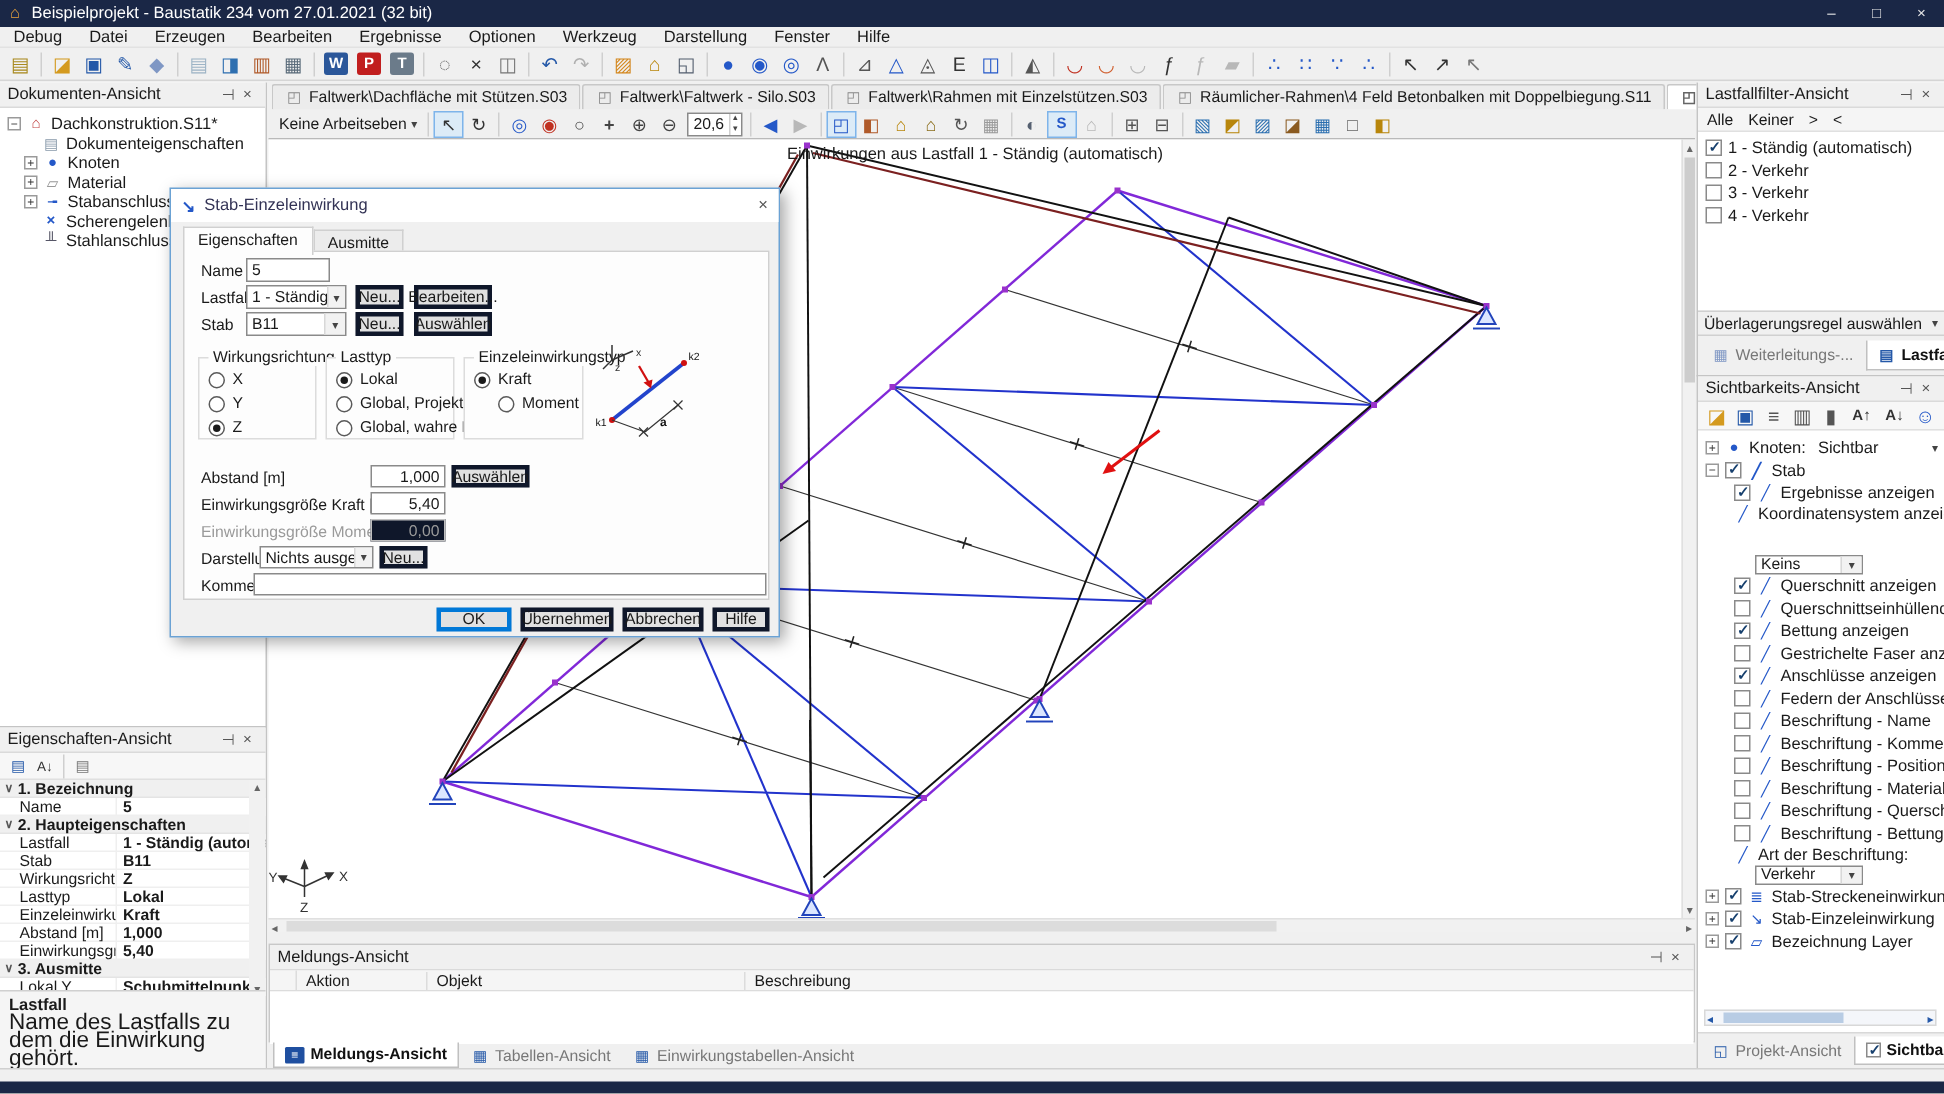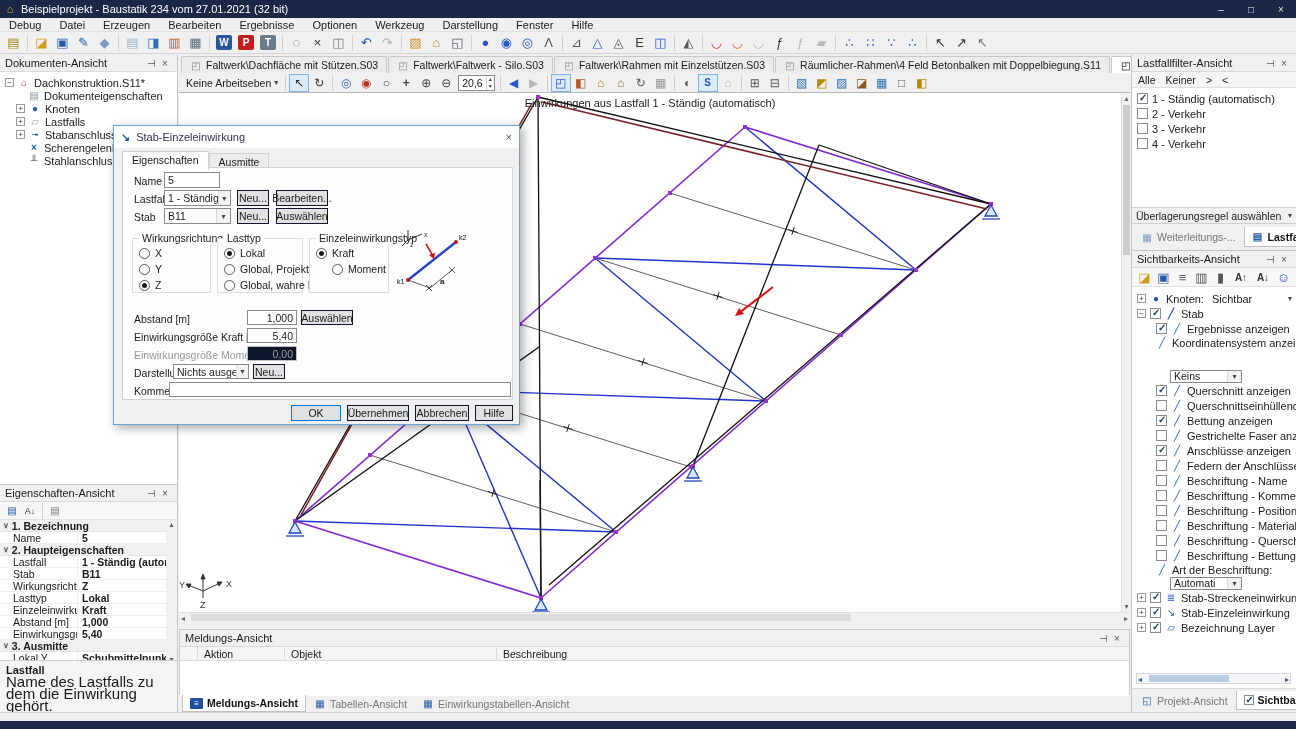--- a/index.html
+++ b/index.html
@@ -43,21 +43,21 @@
   
   #ctb{display:flex;align-items:center;padding:0 3px;background:#f0f0f0;border-bottom:1px solid #b9b9b9;}
   .ct{width:20px;height:18px;display:flex;align-items:center;justify-content:center;font-size:12px;flex:none;}
   .ct.actt{border:1px solid #7eb4ea;background:#dcebf7;}
   
   .inp{border:1px solid #8a8a8a;background:#fff;font-size:10.5px;display:flex;align-items:center;padding:0 3px;}
   .inp.num{justify-content:flex-end;}
   .inp.dis{background:#0f172a;color:#9a9a9a;border-color:#c0c0c0;padding-left:44px;}
   .cmb{border:1px solid #8a8a8a;background:#fff;display:flex;align-items:center;font-size:10.5px;padding-left:3px;}
   .cmb .da{margin-left:auto;width:14px;align-self:stretch;display:flex;align-items:center;justify-content:center;border-left:1px solid #d8d8d8;background:#f2f2f2;font-size:8px;color:#444;}
-  .btn{border:1px solid #0f172a;background:#e1e1e1;display:flex;align-items:center;justify-content:center;font-size:10.5px;}
+  .btn{border:3px solid #0f172a;background:#e1e1e1;display:flex;align-items:center;justify-content:center;font-size:10.5px;}
   .btn.def{border-color:#0078d7;}
   .gb{border:1px solid #dcdcdc;position:absolute;background:#fdfdfd;}
   .gb .lg{position:absolute;top:-7px;left:6px;background:#fdfdfd;padding:0 3px;font-size:10.5px;white-space:nowrap;}
   .rrow{position:absolute;display:flex;gap:5px;align-items:center;font-size:10.5px;white-space:nowrap;}
   
   .sb{background:#f1f1f1;position:absolute;}
   .sb .thumb{background:#cdcdcd;position:absolute;}
   .sb .ar{position:absolute;color:#666;font-size:8px;text-align:center;}
   
   .btab{height:17px;display:flex;align-items:center;gap:4px;padding:0 7px;font-size:10.5px;white-space:nowrap;color:#777;}
@@ -169,21 +169,21 @@
         <span>Dokumenteigenschaften</span>
       </div>
       <div class="trow" style="padding-left:16px;">
         <span class="exp">+</span>
         <span class="tico" style="color:#2458c8;">●</span>
         <span>Knoten</span>
       </div>
       <div class="trow" style="padding-left:16px;">
         <span class="exp">+</span>
         <span class="tico" style="color:#999;">▱</span>
-        <span>Lastfalls</span>
+        <span>Material</span>
       </div>
       <div class="trow" style="padding-left:16px;">
         <span class="exp">+</span>
         <span class="tico" style="color:#2458c8;">╼</span>
         <span>Stabanschluss</span>
       </div>
       <div class="trow" style="padding-left:28px;">
         <span class="tico" style="color:#2458c8;font-weight:bold;">×</span>
         <span>Scherengelenk</span>
       </div>
@@ -646,21 +646,21 @@
           <span class="tico" style="color:#2458c8;">╱</span>
           <span>Beschriftung - Bettung</span>
         </div>
       <div style="padding-left:24px;">
         <div class="trow" style="height:13px;padding-left:0;">
             <span class="tico" style="color:#2458c8;">╱</span>
             <span>Art der Beschriftung:</span>
           </div>
         <div class="trow" style="height:14px;padding-left:14px;">
             <span class="cmb" style="width:72px;height:13px;">
-              <span>Automati</span>
+              <span>Verkehr</span>
               <span class="da">▾</span>
             </span>
           </div>
       </div>
       <div class="trow" style="height:15px;">
           <span class="exp">+</span>
           <span class="cb on"></span>
           <span class="tico" style="color:#2458c8;">≣</span>
           <span>Stab-Streckeneinwirkung</span>
         </div>

